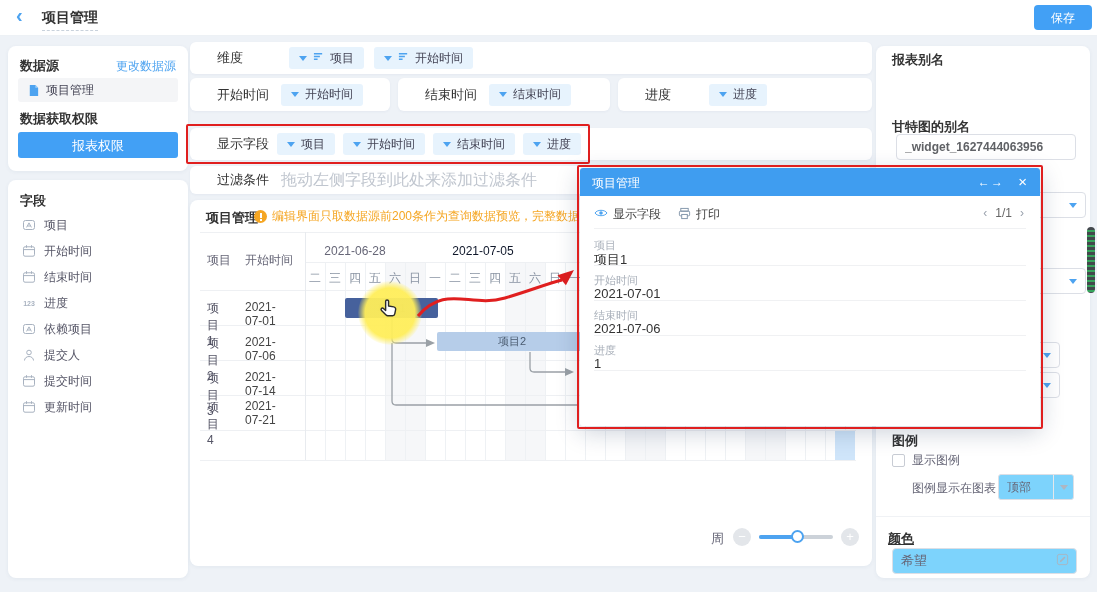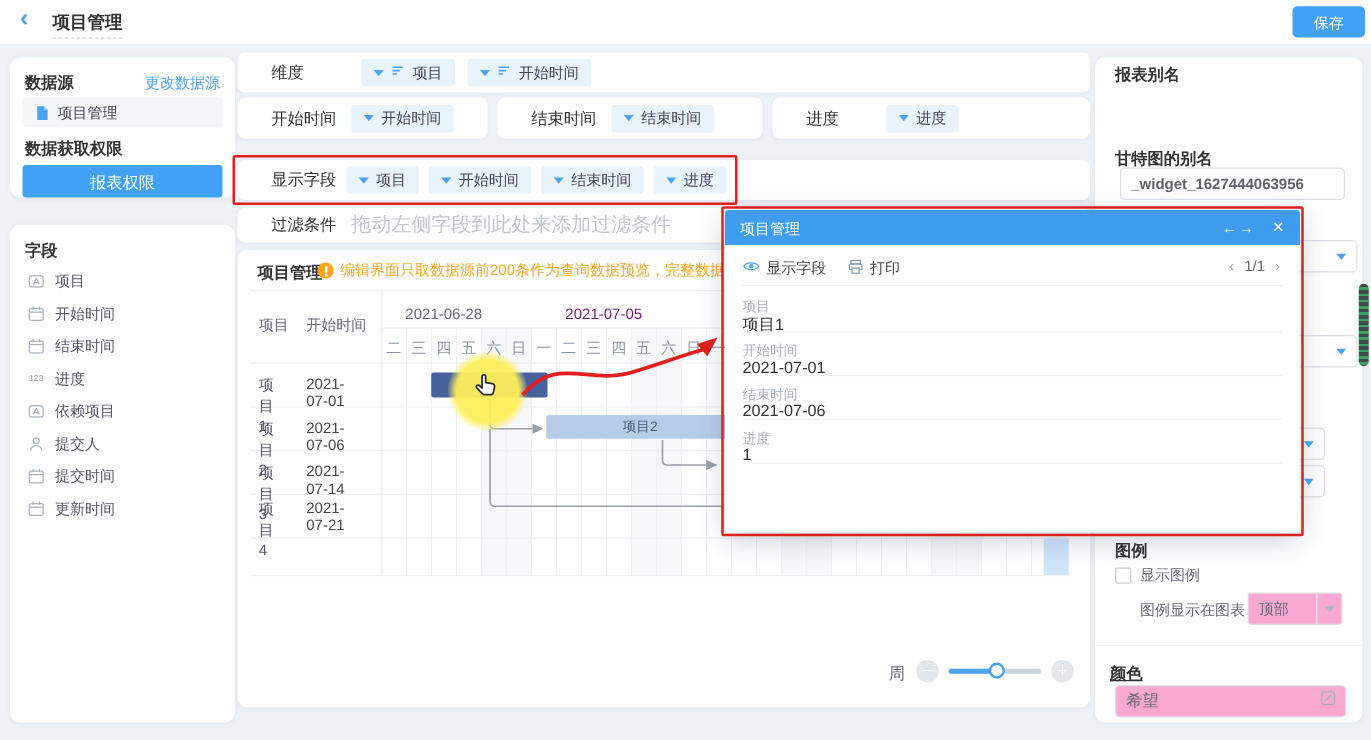--- a/index.html
+++ b/index.html
@@ -44,39 +44,39 @@
   .dico{position:absolute;color:#fff;cursor:pointer;font-size:12px;top:7px;}
   .dtool{position:absolute;top:38px;display:flex;align-items:center;gap:5px;font-size:12px;color:#444;cursor:pointer;}
   .dpag{position:absolute;right:16px;top:38px;font-size:12px;color:#666;display:flex;gap:8px;align-items:center;}
   .dchev{color:#9aa2ad;cursor:pointer;}
   .dflabel{position:absolute;left:14px;font-size:11px;color:#a9b0ba;}
   .dfvalue{position:absolute;left:14px;font-size:13px;color:#333;}
   .ddiv{position:absolute;left:14px;width:432px;height:1px;background:#f0f1f3;}
   .inputbox{position:absolute;height:26px;border:1px solid #dcdfe6;border-radius:4px;background:#fff;font-size:12px;color:#606266;padding:0 8px;width:180px;font-family:"Liberation Sans","DejaVu Sans",sans-serif;}
   .fragsel{position:absolute;height:26px;border:1px solid #dcdfe6;border-radius:4px;background:#fff;display:flex;align-items:center;justify-content:flex-end;padding-right:8px;cursor:pointer;}
   .checkbox{width:13px;height:13px;border:1px solid #c8ccd4;border-radius:2px;background:#fff;display:inline-block;cursor:pointer;}
-  .selbox{position:absolute;height:26px;border:1px solid #dcdfe6;border-radius:3px;background:#f9a8d4;display:flex;align-items:center;cursor:pointer;}
+  .selbox{position:absolute;height:26px;border:1px solid #dcdfe6;border-radius:3px;background:#7dd3fc;display:flex;align-items:center;cursor:pointer;}
   .circbtn{position:absolute;width:18px;height:18px;border-radius:50%;background:#e3e6ea;color:#fff;font-size:13px;line-height:17px;text-align:center;cursor:pointer;}
   .warnico{width:13px;height:13px;border-radius:50%;background:#f5a623;position:relative;flex:0 0 13px;}
   .warnico:before{content:"";position:absolute;left:6px;top:3px;width:1.6px;height:5px;background:#fff;}
   .warnico:after{content:"";position:absolute;left:6px;top:9.2px;width:1.6px;height:1.6px;background:#fff;}
   .scrollart{position:absolute;left:1087px;top:227px;width:8px;height:66px;border-radius:4px;background:repeating-linear-gradient(to bottom,#43484d 0 3px,#37a45c 3px 5px);z-index:30;}
 </style>
 </head>
 <body>
 
 <div class="stage">
 
   <div class="topbar">
     <span class="backbtn">‹</span>
     <span class="pagetitle">项目管理</span>
     <button class="savebtn">保存</button>
   </div>
 
-  <div class="card" style="left:8px;top:46px;width:180px;height:112px;">
+  <div class="card" style="left:8px;top:46px;width:180px;height:125px;">
     <span class="abs lbl bold" style="left:12px;top:11px;">数据源</span>
     <span class="abs linkblue" style="right:12px;top:12px;">更改数据源</span>
     <div class="dsitem">
       <span class="ficon">
         <svg width="13" height="13" viewBox="0 0 14 14">
             <path d="M3 1h6l3 3v9H3z" fill="#4da3f0"></path>
             <path d="M9 1l3 3H9z" fill="#a5d2f8"></path>
           </svg>
       </span>
       <span>项目管理</span>
@@ -244,21 +244,21 @@
     <div class="hline" style="left:10px;top:125px;width:656px;"></div>
     <div class="hline" style="left:10px;top:160px;width:656px;"></div>
     <div class="hline" style="left:10px;top:195px;width:656px;"></div>
     <div class="hline" style="left:10px;top:230px;width:656px;"></div>
     <div class="hline" style="left:10px;top:260px;width:656px;"></div>
     <div class="vline" style="left:115px;top:32px;height:228px;"></div>
 
     <span class="abs sm" style="left:17px;top:52px;color:#667;">项目</span>
     <span class="abs sm" style="left:55px;top:52px;color:#667;">开始时间</span>
     <span class="abs sm" style="left:115px;top:44px;width:100px;text-align:center;color:#667;">2021-06-28</span>
-    <span class="abs sm" style="left:243px;top:44px;width:100px;text-align:center;color:#701a75;">2021-07-05</span>
+    <span class="abs sm" style="left:243px;top:44px;width:100px;text-align:center;color:#0f172a;">2021-07-05</span>
     <div class="day-row">
         <span class="day-cell">二</span>
         <span class="day-cell">三</span>
         <span class="day-cell">四</span>
         <span class="day-cell">五</span>
         <span class="day-cell">六</span>
         <span class="day-cell">日</span>
         <span class="day-cell">一</span>
         <span class="day-cell">二</span>
         <span class="day-cell">三</span>

